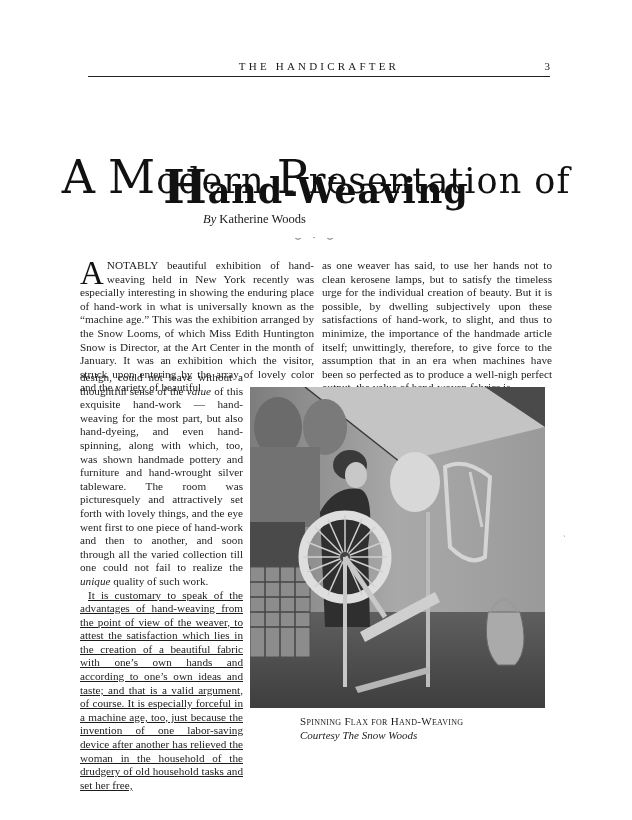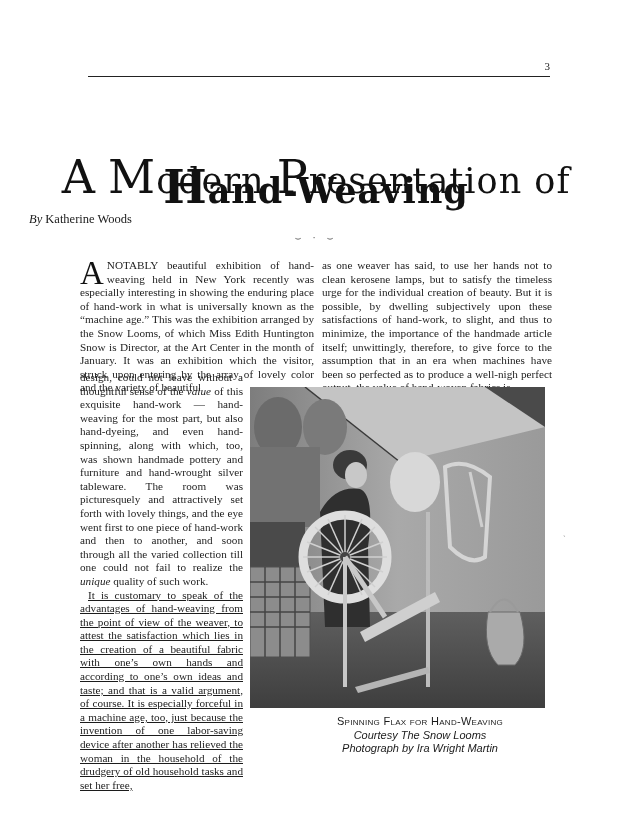--- a/index.html
+++ b/index.html
@@ -18,22 +18,22 @@
   }
   .title {
     position: absolute; left: 0; width: 632px; text-align: center;
     font-family: "DejaVu Serif", serif; font-weight: normal; color: #111;
     margin: 0;
   }
   .title-line1 { top: 118px; font-size: 35px; letter-spacing: 1px; margin-top: 32px; }
   .title-line2 { top: 160px; font-size: 35px; letter-spacing: 1px; font-weight: bold; }
   .title .cap { font-size: 46px; }
   .byline {
-    position: absolute; left: 0; width: 509px; top: 212px; 
-    font-family: "Liberation Serif", serif; font-size: 12.5px; padding-left: 29px;
+    position: absolute; left: 0; width: 509px; top: 212px; text-align: center;
+    font-family: "Liberation Serif", serif; font-size: 12.5px;
   }
   .byline i { font-style: italic; }
   .ornament {
     position: absolute; left: 0; width: 632px; top: 232px; text-align: center;
     font-family: "DejaVu Serif", serif; font-size: 10px; color: #555; letter-spacing: 4px;
   }
   .col {
     position: absolute; font-family: "Liberation Serif", serif; font-size: 11.2px;
     line-height: 13.6px; text-align: justify; color: #1c1c1c;
   }
@@ -44,34 +44,35 @@
   .dropcap {
     float: left; font-family: "Liberation Serif", serif; font-size: 33px;
     line-height: 26px; margin: 1px 3px 0 0; color: #111;
   }
   .indent { text-indent: 8px; text-decoration: underline; }
   .photo {
     position: absolute; left: 250px; top: 387px; width: 295px; height: 321px;
     overflow: hidden; background: #8a8a8a;
   }
   .caption {
-    position: absolute; left: 300px; top: 715px; width: 240px; text-align: center;
-    font-family: Liberation Sans, sans-serif; font-size: 11px; line-height: 13.5px;
+    position: absolute; left: 300px; top: 715px; width: 240px; text-align: left;
+    font-family: Liberation Serif, serif; font-size: 11px; line-height: 13.5px;
   }
   .caption .sc { font-variant: small-caps; letter-spacing: 0.3px; }
   .caption i { font-style: italic; }
   .stray-mark {
     position: absolute; left: 563px; top: 535px; width: 3px; height: 3px;
     color: #999; font-size: 8px;
   }
 </style>
 </head>
 <body>
 
 <div class="running-head">
+  <span class="running-title">THE HANDICRAFTER</span>
   <span class="page-number">3</span>
 </div>
 
 <h1 class="title title-line1">
   <span class="cap">A</span>
   <span><span class="cap">M</span><span>odern</span></span>
   <span><span class="cap">P</span><span>resentation</span></span>
   <span>of</span>
 </h1>
 <h1 class="title title-line2">
@@ -157,15 +158,14 @@
     <path d="M220,85 L232,140" stroke="#cfcfcf" stroke-width="3"></path>
     <path d="M238,225 Q232,262 248,278 L265,278 Q280,262 270,225 Z" fill="#aaaaaa" stroke="#6a6a6a" stroke-width="1"></path>
     <path d="M240,225 Q254,200 268,225" fill="none" stroke="#9a9a9a" stroke-width="2"></path>
   </svg>
 </div>
 
 <span class="stray-mark">`</span>
 
 <div class="caption">
   <div class="sc">Spinning Flax for Hand-Weaving</div>
-  <div><i>Courtesy The Snow Looms</i></div>
-  <div><i>Photograph by Ira Wright Martin</i></div>
+  <div><i>Courtesy The Snow Woods</i></div>
 </div>
 
 </body></html>

